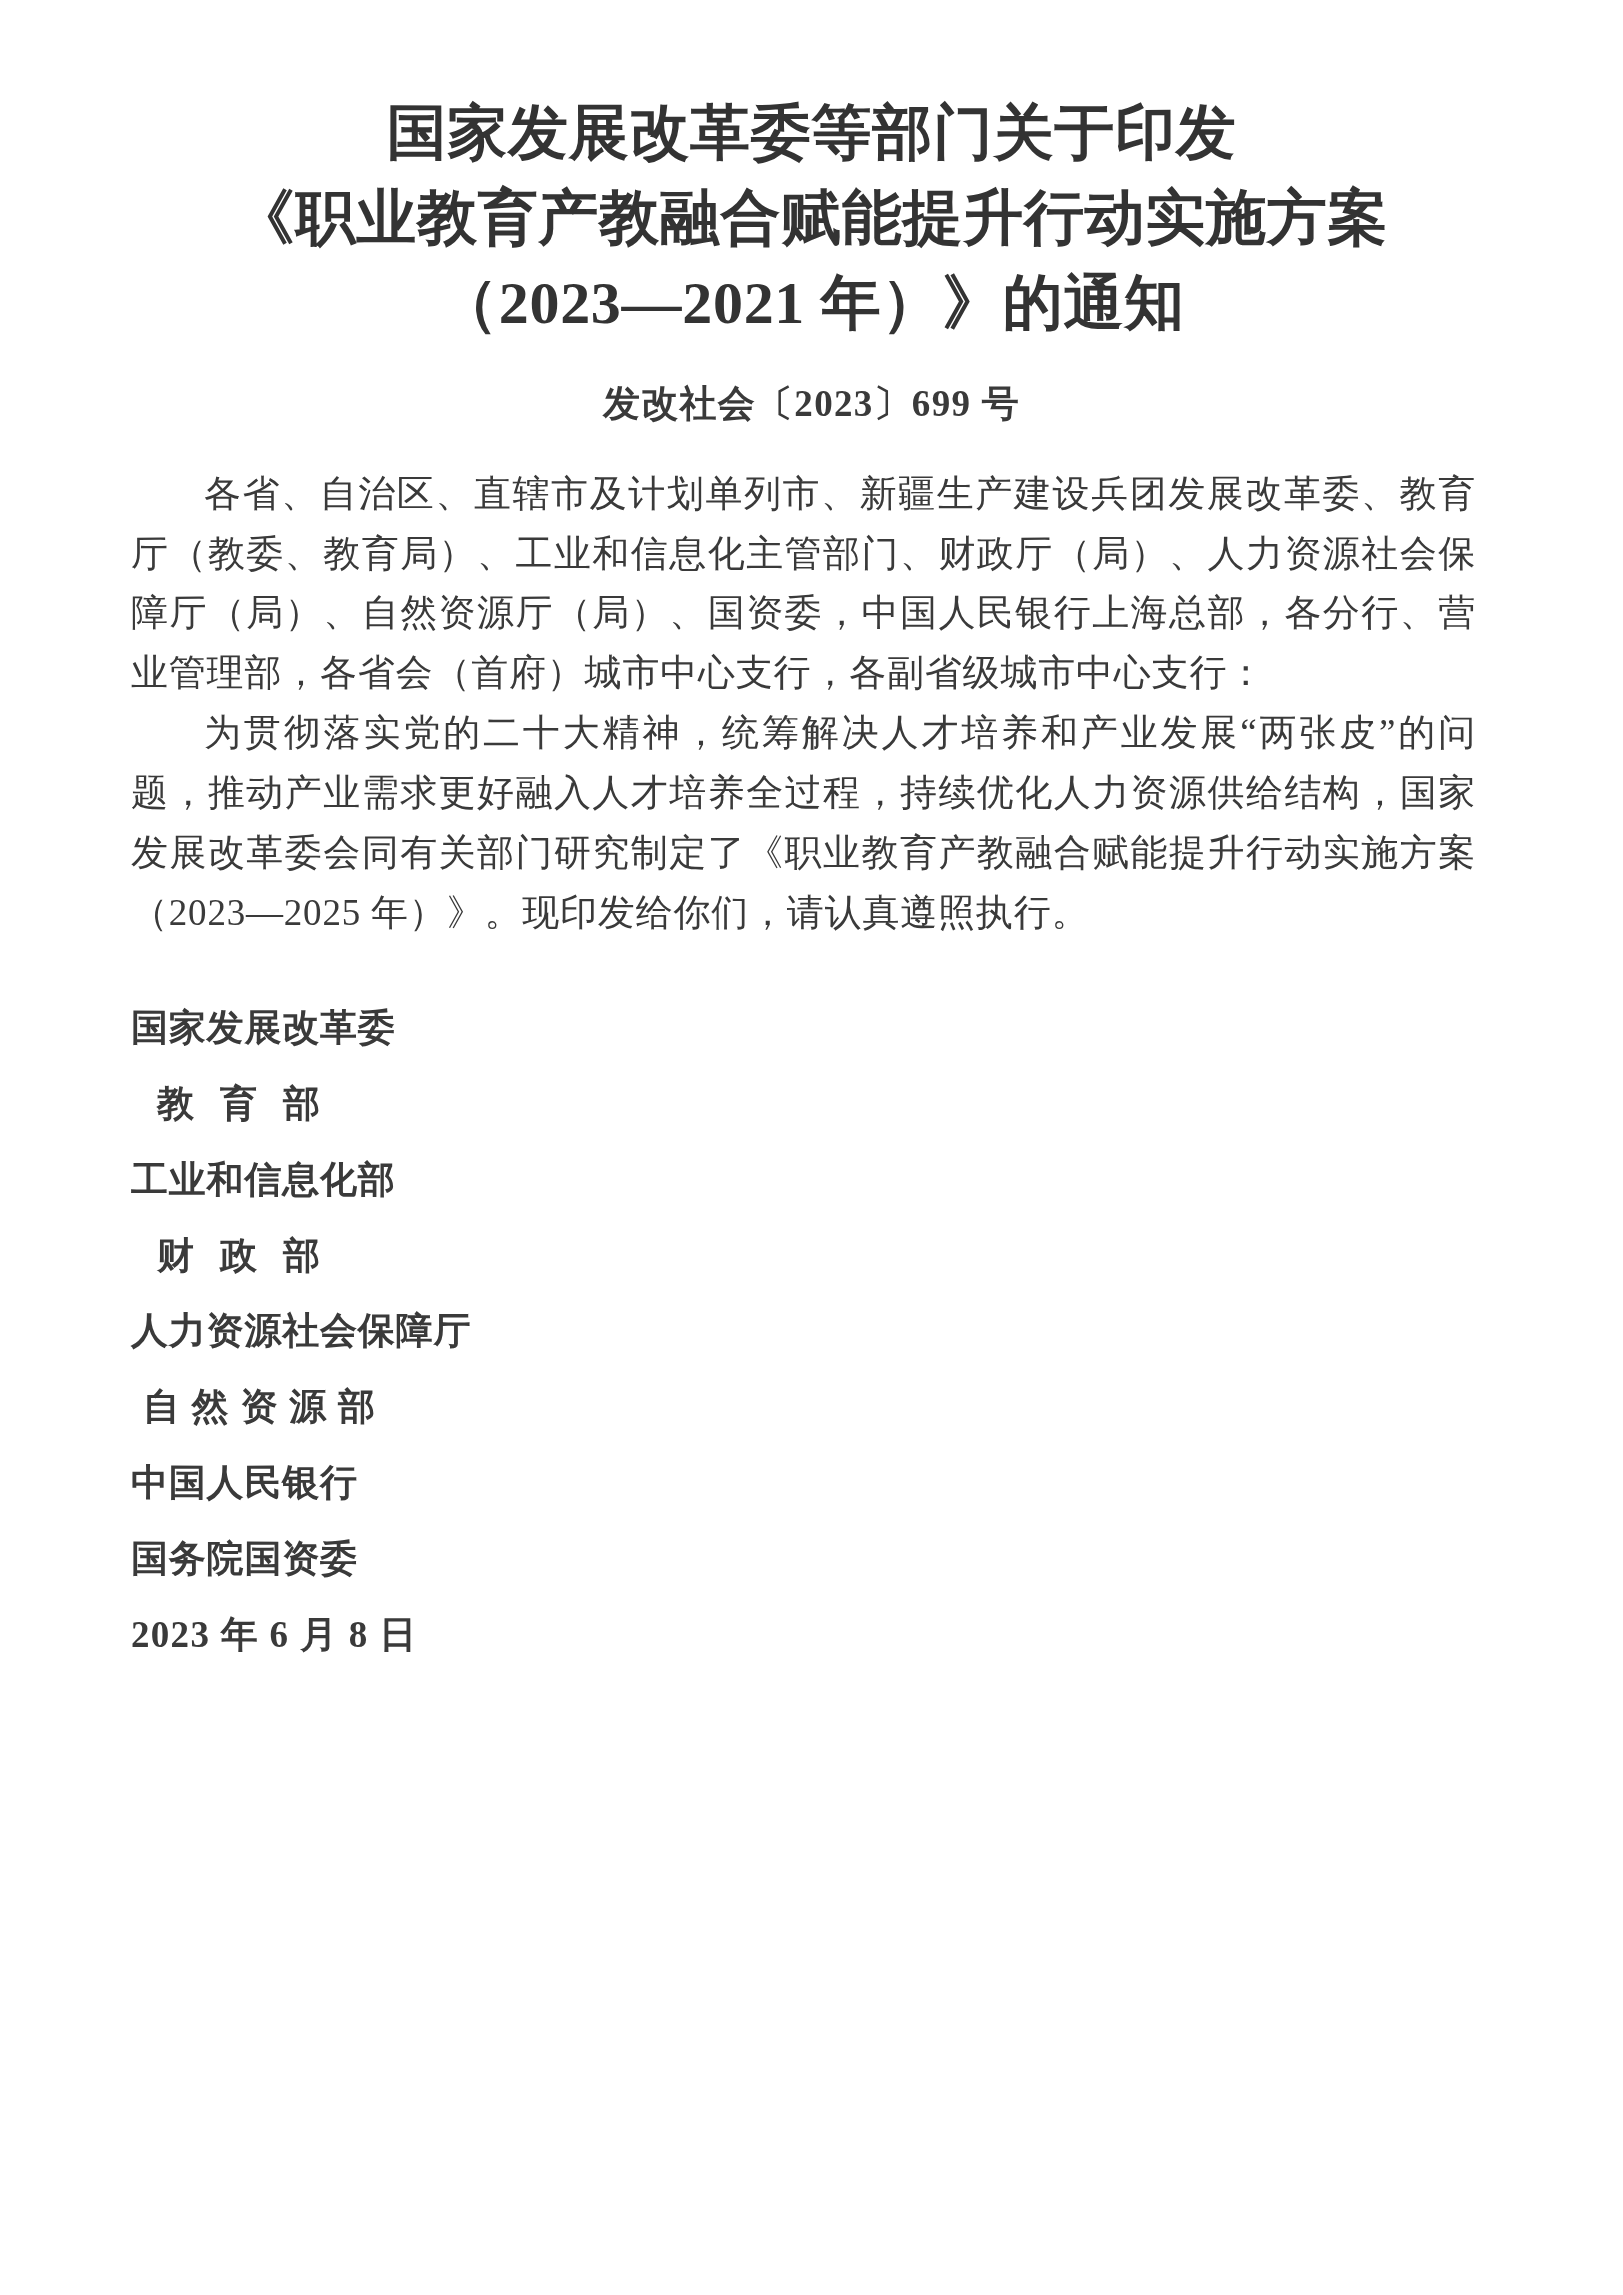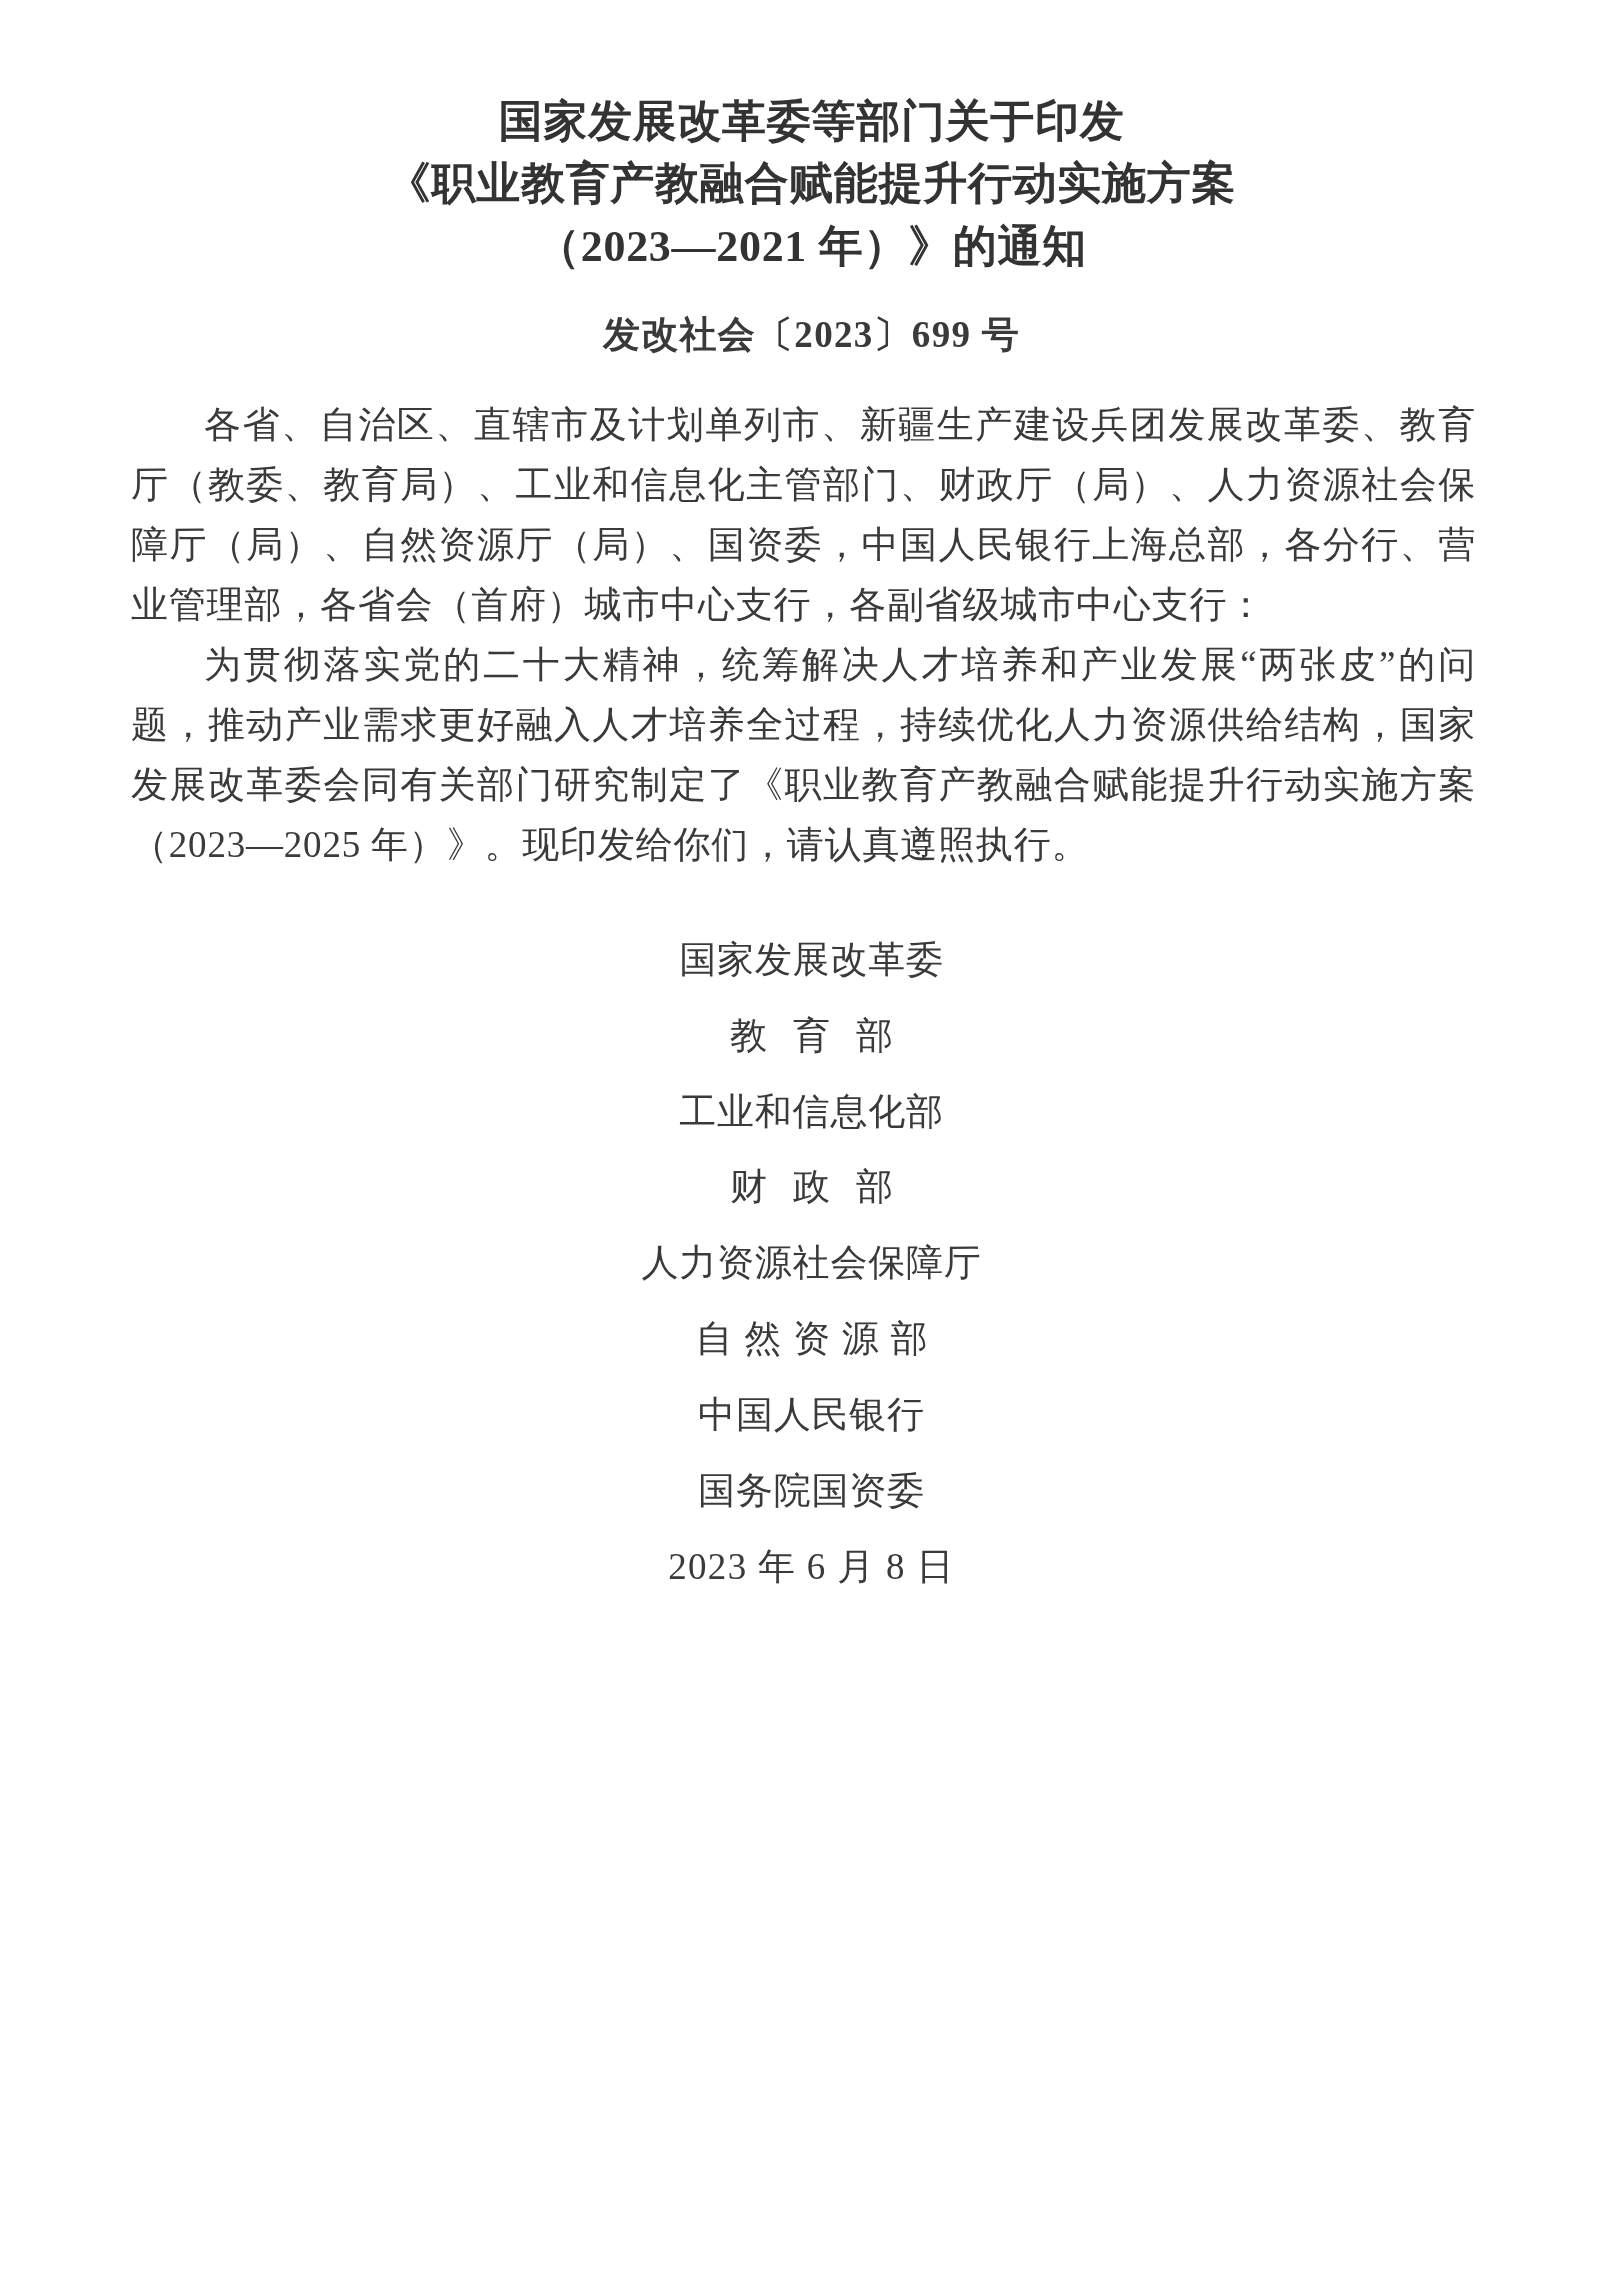--- a/index.html
+++ b/index.html
@@ -18,21 +18,21 @@
     padding: 65px 131px 0 131px;
     background: #ffffff;
     position: relative;
     overflow: hidden;
   }
   .title-block {
     text-align: center;
     margin-top: 26px;
   }
   .title-line {
-    font-size: 44px;
+    font-size: 60px;
     line-height: 1.42;
     font-weight: 700;
     letter-spacing: 0.7px;
     color: #333333;
   }
   .docnum {
     text-align: center;
     font-size: 37px;
     font-weight: 700;
     letter-spacing: 1.3px;
@@ -49,21 +49,21 @@
     margin: 0 16px 0 0;
     text-align: justify;
     text-justify: inter-ideograph;
     color: #3a3a3a;
   }
   p.para.indent {
     text-indent: 73px;
   }
   .signature-block {
     margin-top: 47px;
-    text-align: center;
+    font-weight: bold;
   }
   .sig-line {
     font-size: 37px;
     line-height: 2.05;
     letter-spacing: 0.8px;
     color: #3a3a3a;
   }
   .sig-line.spaced {
     letter-spacing: 26px;
     text-indent: 26px;

